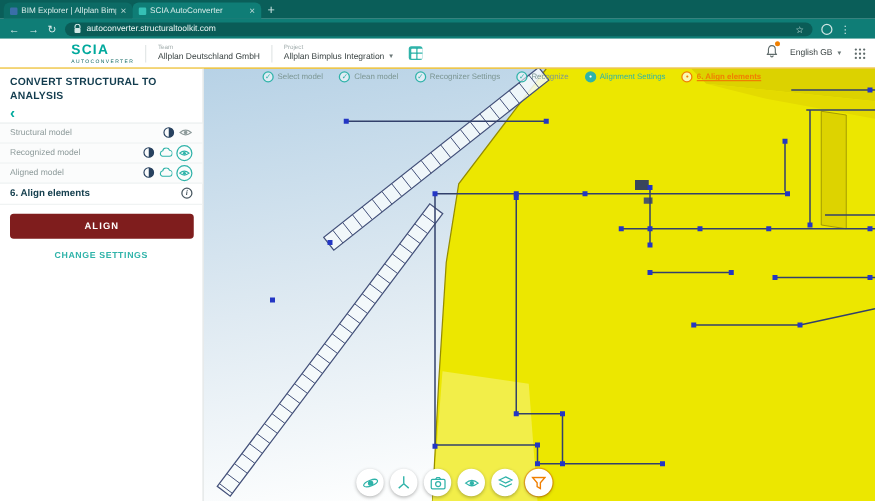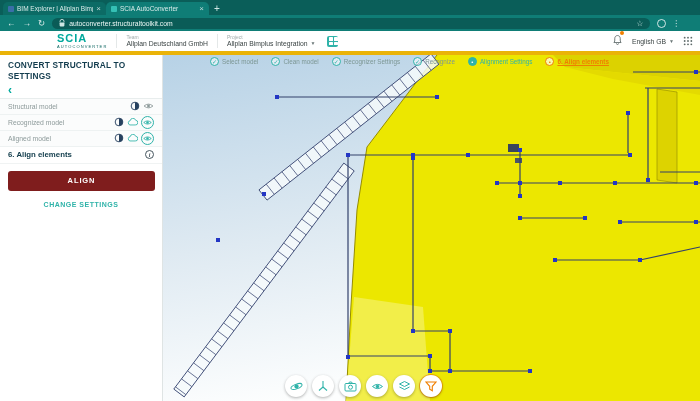--- a/index.html
+++ b/index.html
@@ -21,21 +21,21 @@
   .addressbar { position:absolute; top:15px; left:0; right:0; height:16px; background:#0f7d76; display:flex; align-items:center; padding:0 7px; gap:7px; }
   .nav-ico { color:rgba(255,255,255,.85); font-size:8.5px; line-height:1; }
   .urlpill { flex:1; max-width:598px; height:11px; background:#0a5c57; border-radius:6px; display:flex; align-items:center; padding:0 7px; gap:4px; }
   .url-text { font-size:6.8px; color:#ecf7f5; }
   .pill-star { margin-left:auto; color:#cde7e4; font-size:7.5px; }
   .chrome-right { display:flex; align-items:center; gap:6px; }
   .avatar-ico { width:9px; height:9px; border-radius:50%; border:1px solid rgba(255,255,255,.8); }
   .menu-dots { color:rgba(255,255,255,.85); font-size:8px; }
 
   
-  .appheader { position:absolute; top:31px; left:0; right:0; height:24px; background:#fff; border-bottom:4px solid #eab308; display:flex; align-items:center; }
+  .appheader { position:absolute; top:31px; left:0; right:0; height:24px; background:#fff; border-bottom:1px solid #eab308; display:flex; align-items:center; }
   .logo { margin-left:57px; display:flex; flex-direction:column; line-height:1; }
   .logo-title { color:#00a99d; font-weight:bold; font-size:11px; letter-spacing:1px; }
   .logo-sub { color:#0b6560; font-size:4px; letter-spacing:1.1px; margin-top:1px; }
   .hsep { width:1px; height:14px; background:#e4e8e8; margin:0 9px; }
   .selector { display:flex; flex-direction:column; line-height:1.1; }
   .sel-label { font-size:5px; color:#a0abab; }
   .sel-value { font-size:6.8px; color:#3b4444; display:flex; align-items:center; gap:3px; }
   .chev { font-size:5px; color:#6b7777; }
   .bimplus-btn { margin-left:12px; width:11px; height:11px; border-radius:2px; background:#2fb3a9; display:grid; grid-template-columns:4px 4px; grid-gap:1px; padding:1.5px; }
   .bimplus-btn span { background:#fff; border-radius:0.5px; }
@@ -160,21 +160,21 @@
             <circle cx="10" cy="6" r="1.1"></circle>
             <circle cx="2" cy="10" r="1.1"></circle>
             <circle cx="6" cy="10" r="1.1"></circle>
             <circle cx="10" cy="10" r="1.1"></circle>
           </g>
         </svg>
     </div>
   </div>
 
   <div class="sidebar">
-    <div class="sb-title">CONVERT STRUCTURAL TO SETTINGS</div>
+    <div class="sb-title">CONVERT STRUCTURAL TO ANALYSIS</div>
     <div class="sb-back">‹</div>
 
     <div class="model-row">
       <span class="model-label">Structural model</span>
       <span class="mini-ico">
         <svg width="10" height="10" viewBox="0 0 12 12">
             <circle cx="6" cy="6" r="4.6" fill="none" stroke="#27415f" stroke-width="1.1"></circle>
             <path d="M6 1.4 A4.6 4.6 0 0 1 6 10.6 Z" fill="#27415f"></path>
           </svg>
       </span>

